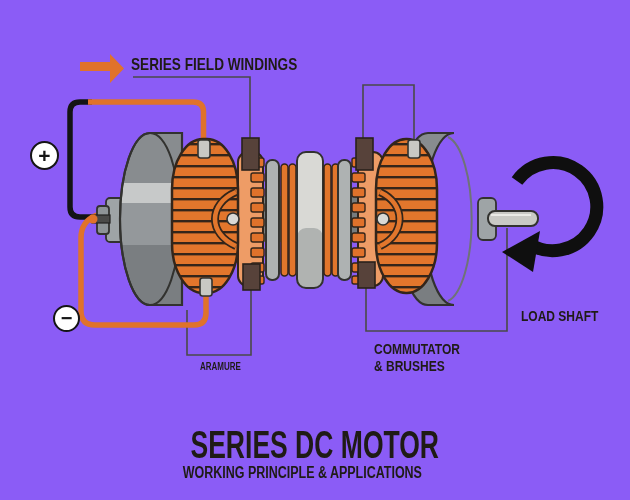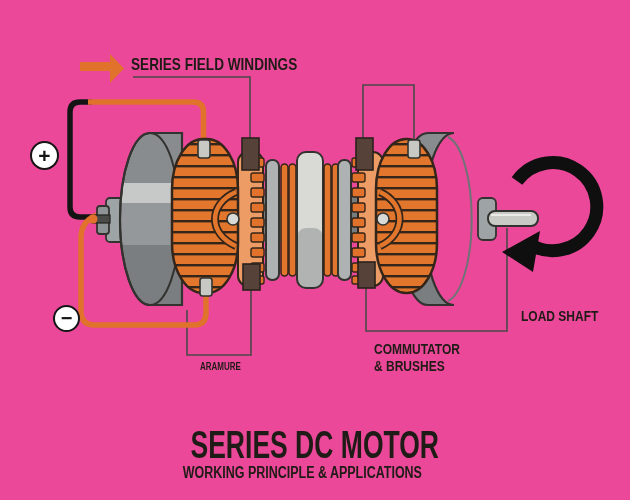--- a/index.html
+++ b/index.html
@@ -20,21 +20,21 @@
     --tab:#C8C8C4;
     --knob:#D9D9D5;
     --shaft:#C9C9C5;
     --wire-black:#141414;
     --outline:#32322F;
     --callout:#4A4A48;
     --arrow-black:#0F0F0F;
     --text:#1F1B16;
   }
   html,body{margin:0;padding:0;background:#fff;}
-  .stage{position:relative;width:630px;height:500px;background:#ec4899;overflow:hidden;
+  .stage{position:relative;width:630px;height:500px;background:#8b5cf6;overflow:hidden;
          font-family:"Liberation Sans", sans-serif;}
   svg{position:absolute;left:0;top:0;}
   .lbl{position:absolute;color:var(--text);font-weight:bold;white-space:nowrap;
        line-height:1.12;}
   .cond{display:inline-block;transform:scaleX(0.8);transform-origin:left top;}
   .legend-lbl{left:131px;top:55px;font-size:17px;}
   .armature-lbl{left:200px;top:361px;font-size:10px;}
   .commutator-lbl{left:374px;top:341px;font-size:15px;}
   .loadshaft-lbl{left:521px;top:308px;font-size:15px;}
   .title-wrap{position:absolute;left:0;top:425px;width:630px;text-align:center;color:var(--text);}

